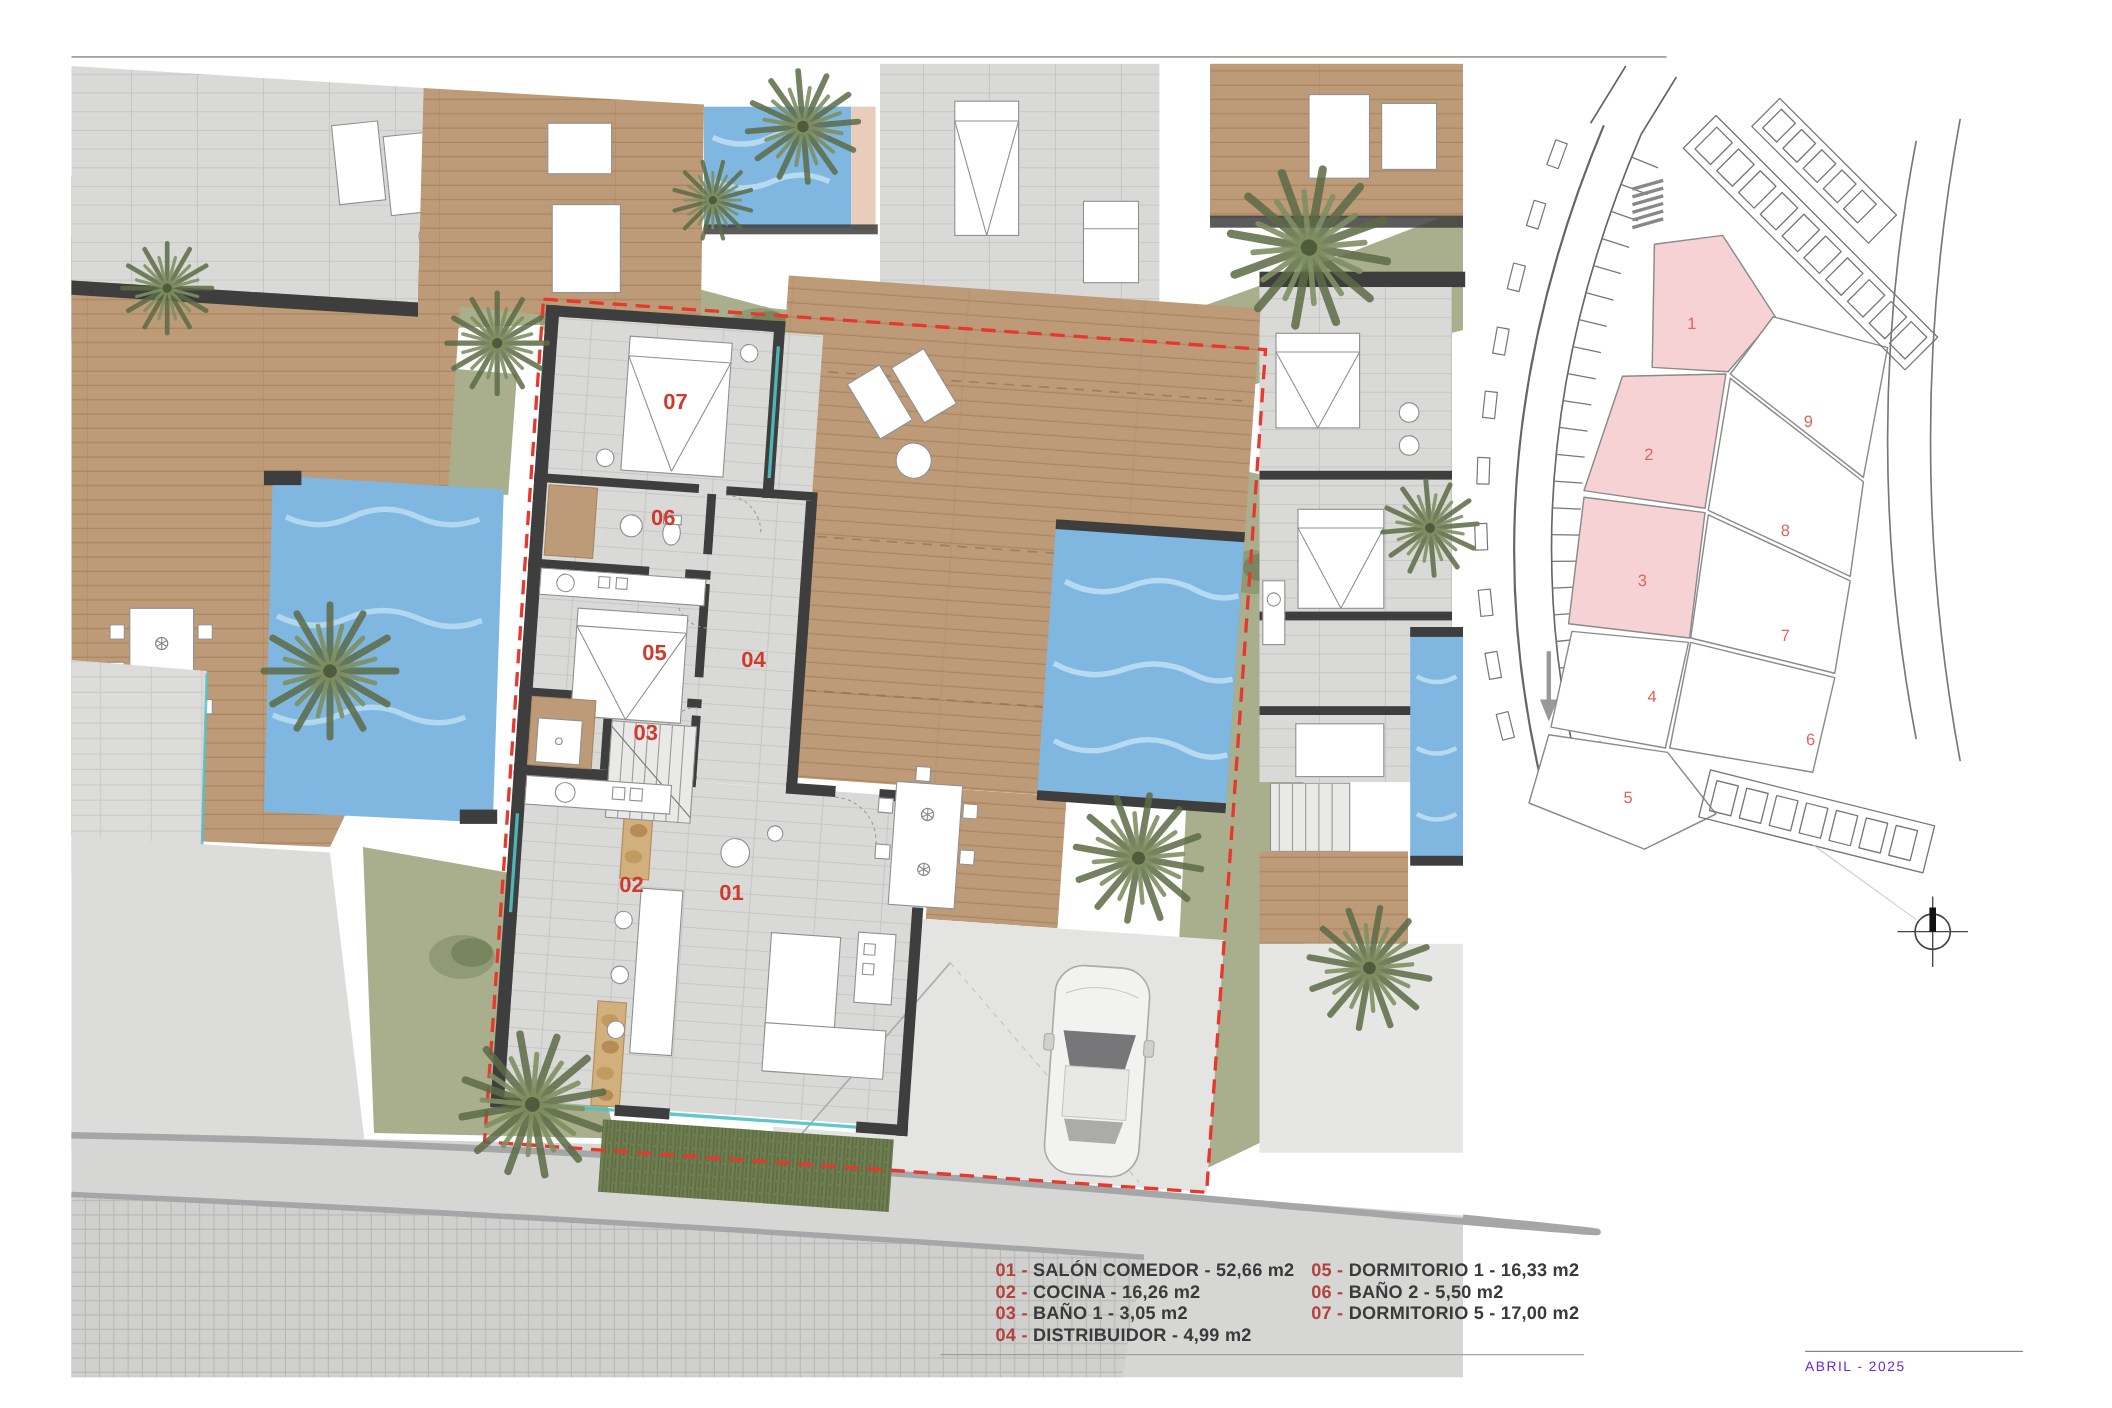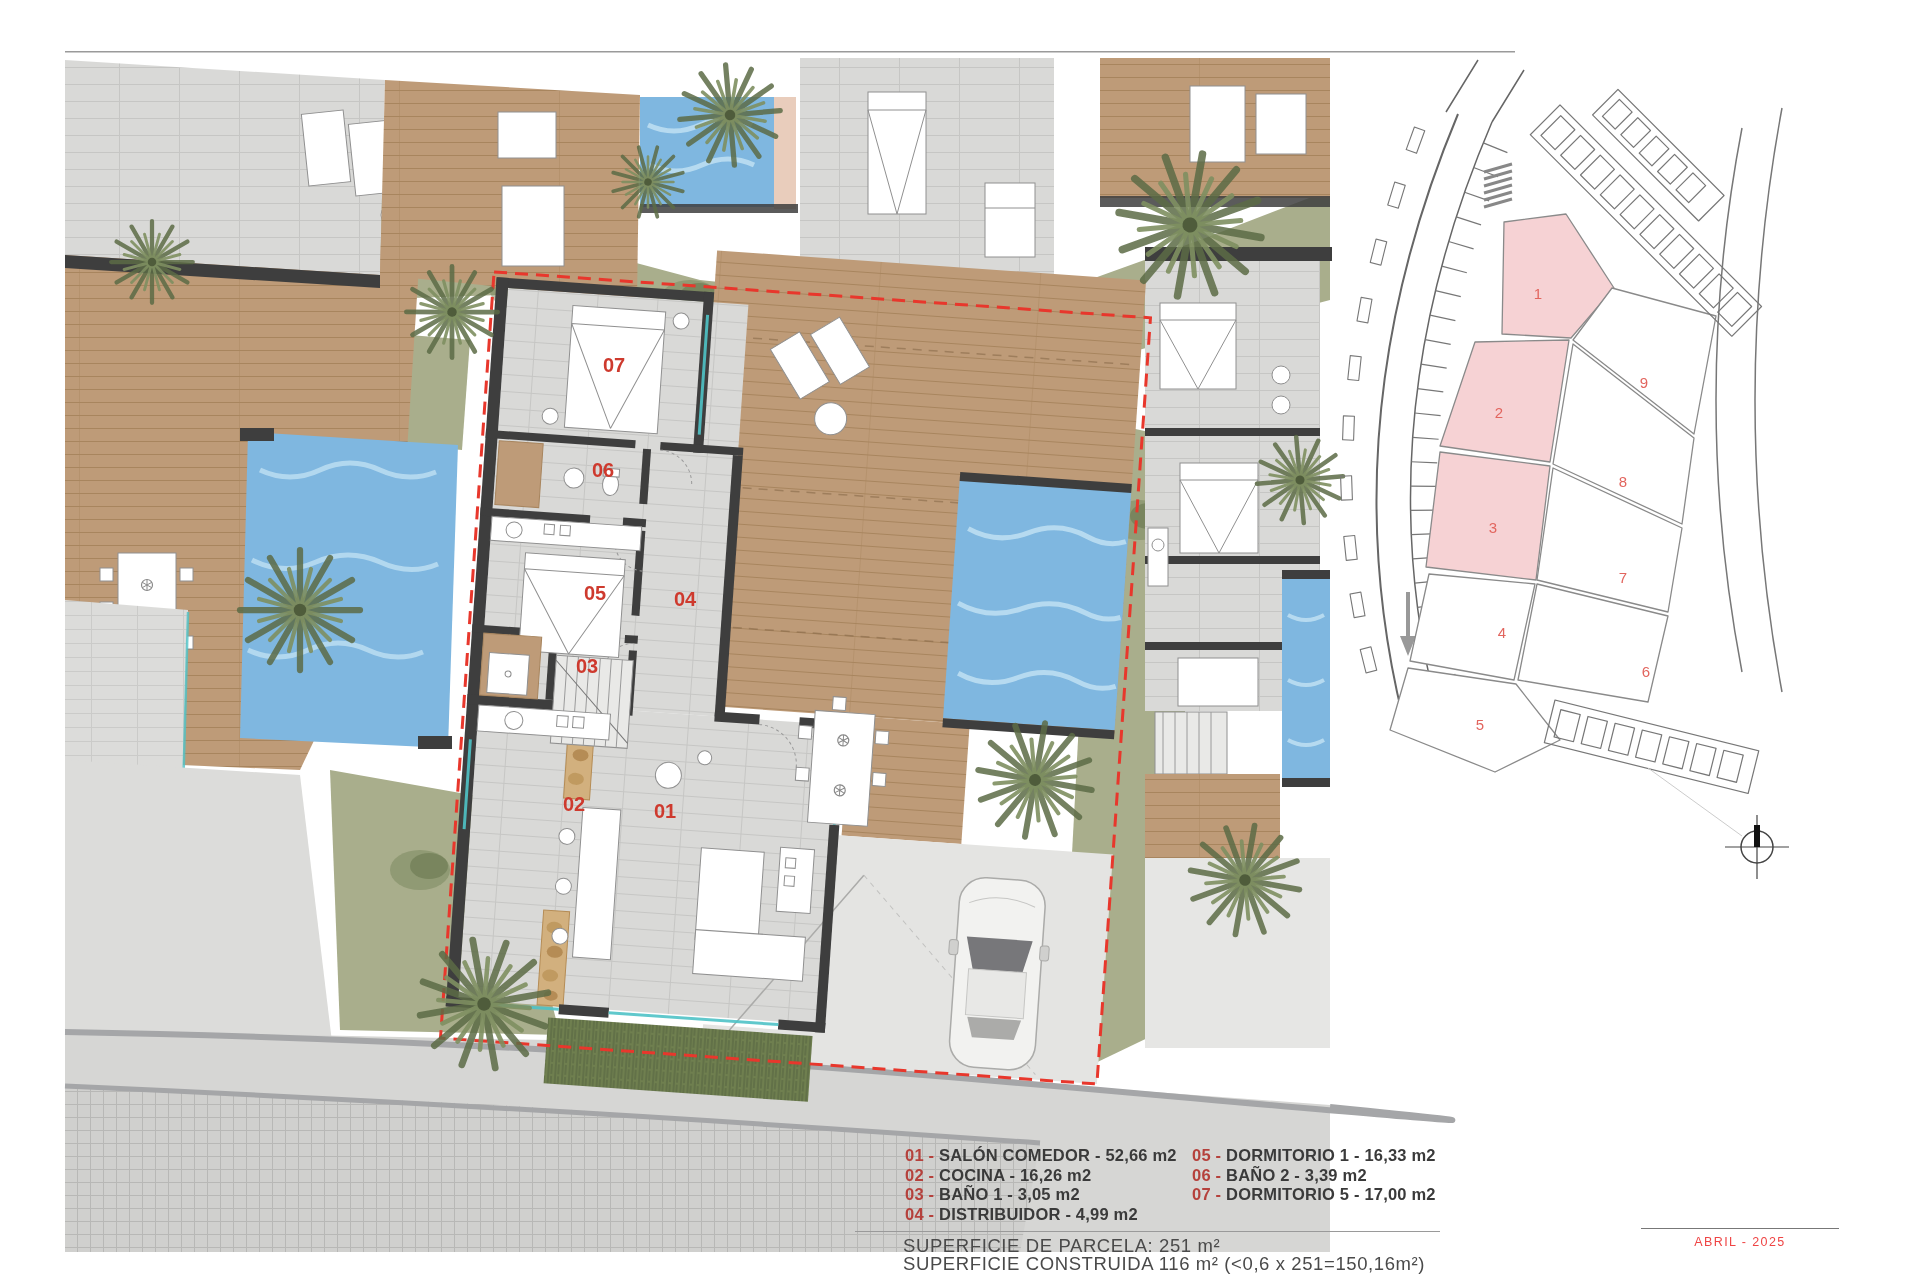--- a/index.html
+++ b/index.html
@@ -13,21 +13,21 @@
   .legend .col2{position:absolute;left:1192px;top:0;}
   .legend .num{color:#B5413C;}
   .legend .num::after{content:" - ";}
   .summary{position:absolute;left:903px;top:1238px;color:#4A4A4A;
            font-size:18.5px;line-height:16.5px;font-weight:400;
            letter-spacing:.6px;white-space:nowrap;}
   .summary div{margin:0 0 1px 0;}
   .sheet-rule{position:absolute;background:#9a9a9a;}
   .date-block{position:absolute;left:1641px;top:1228px;width:198px;}
   .date-rule{height:1px;background:#777;}
-  .date-text{margin-top:6px;text-align:center;font-size:12.5px;color:#ef4444;
+  .date-text{margin-top:6px;text-align:left;font-size:12.5px;color:#6d28d9;
              letter-spacing:1.4px;font-weight:400;}
   text{font-family:"Liberation Sans", sans-serif;}
   .room-label{font-size:20px;font-weight:bold;fill:#CE3A2E;}
   .plot-label{font-size:15px;fill:#E2655E;}
 </style>
 </head>
 <body>
 
 <div id="stage">
 
@@ -473,29 +473,25 @@
 
   <div class="legend">
     <div class="col1">
       <div><span class="num">01</span><span>SALÓN COMEDOR - 52,66 m2</span></div>
       <div><span class="num">02</span><span>COCINA - 16,26 m2</span></div>
       <div><span class="num">03</span><span>BAÑO 1 - 3,05 m2</span></div>
       <div><span class="num">04</span><span>DISTRIBUIDOR - 4,99 m2</span></div>
     </div>
     <div class="col2">
       <div><span class="num">05</span><span>DORMITORIO 1 - 16,33 m2</span></div>
-      <div><span class="num">06</span><span>BAÑO 2 - 3,39 m2</span></div>
+      <div><span class="num">06</span><span>BAÑO 2 - 5,50 m2</span></div>
       <div><span class="num">07</span><span>DORMITORIO 5 - 17,00 m2</span></div>
     </div>
   </div>
 
   <div class="sheet-rule" style="left:855px;top:1231px;width:585px;height:1px;"></div>
 
-  <div class="summary">
-    <div>SUPERFICIE DE PARCELA: 251 m²</div>
-    <div>SUPERFICIE CONSTRUIDA 116 m² (&lt;0,6 x 251=150,16m²)</div>
-  </div>
 
   <div class="date-block">
     <div class="date-rule"></div>
     <div class="date-text">ABRIL - 2025</div>
   </div>
 </div>
 
 </body></html>

